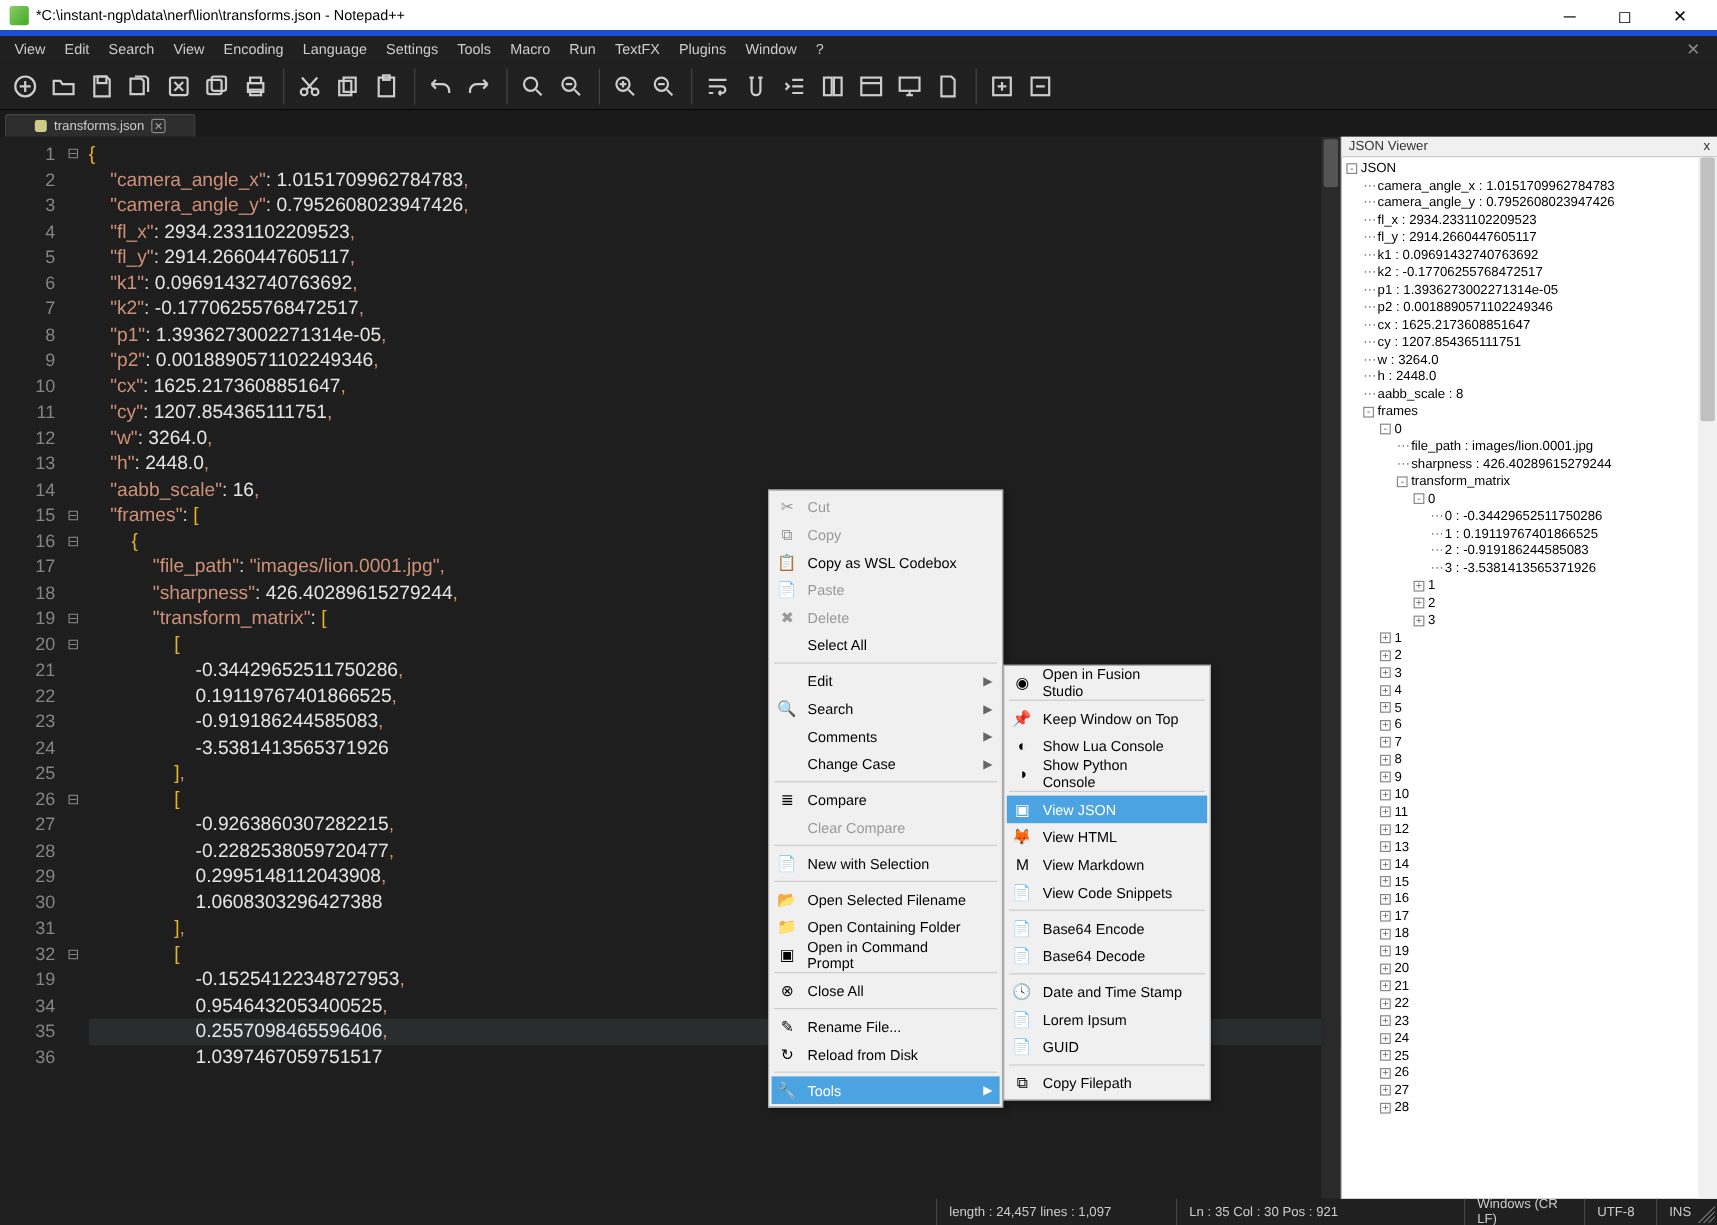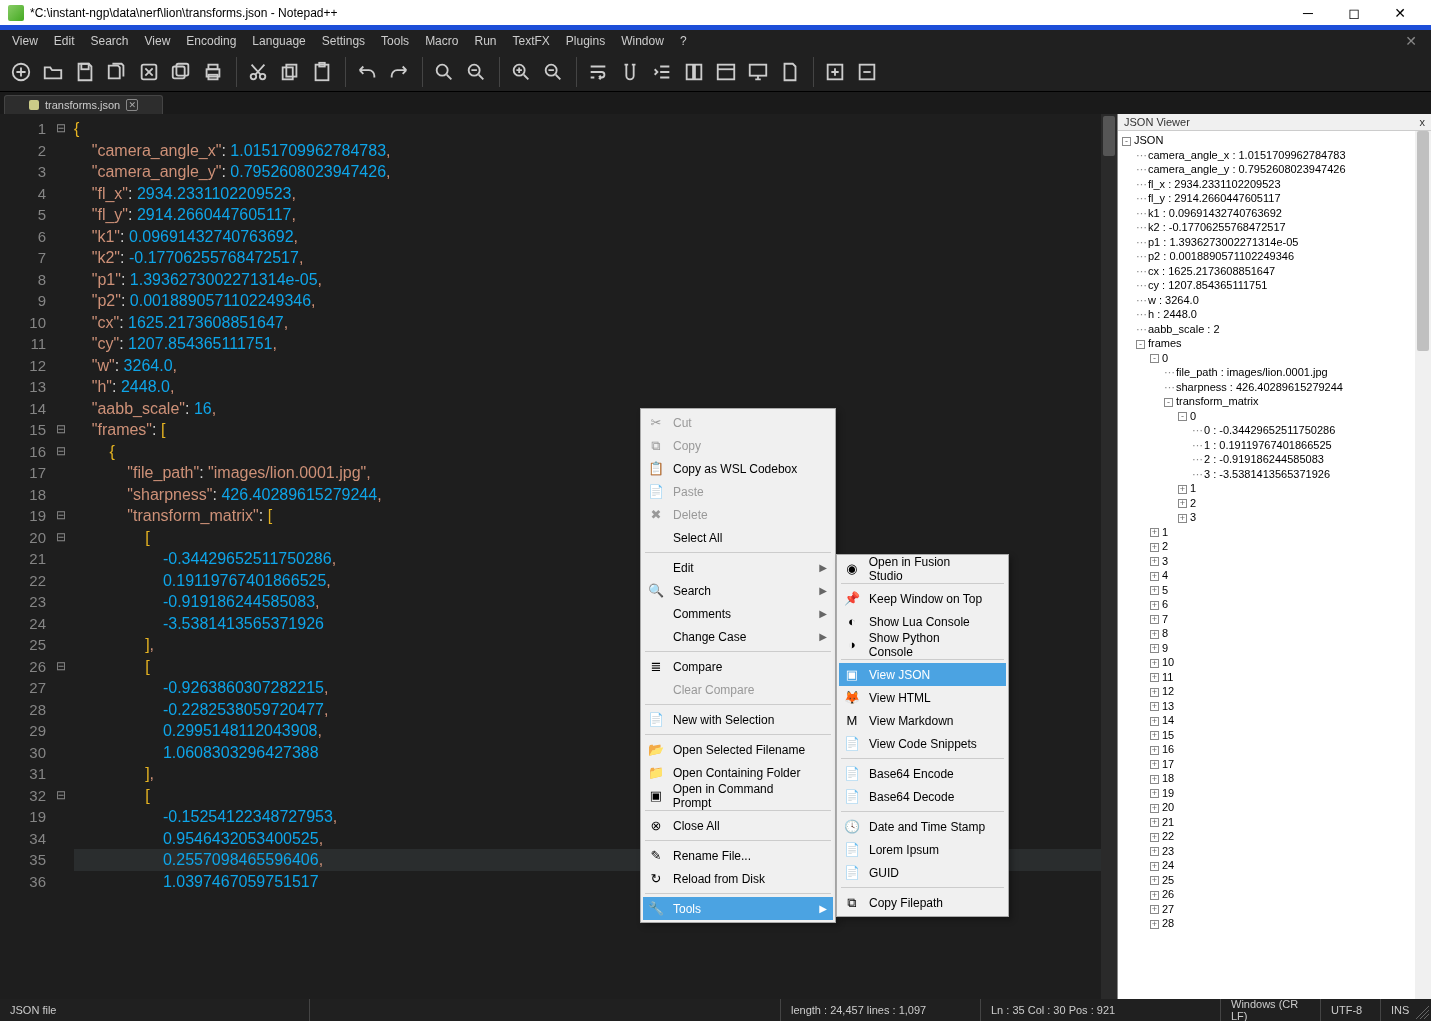--- a/index.html
+++ b/index.html
@@ -39,21 +39,21 @@
 .gutter .ln { padding-right:4px; }
 .fold-col { width:14px; background:#1e1e1e; padding-top:4px; line-height:21.5px; font-size:12px; color:#888; text-align:center; }
 .fold-col .fm { display:block; height:21.5px; }
 .code { flex:1; padding:4px 0 0 6px; color:#d4d4d4; line-height:21.5px; white-space:pre; position:relative; }
 .code .line { height:21.5px; }
 .hl-line { background:#2a2d2e; }
 .tok-brace { color:#e6b422; }
 .tok-key { color:#ce9178; }
 .tok-punc { color:#ce9178; }
 .tok-colon { color:#d4d4d4; }
-.tok-num { color:#0ea5e9; }
+.tok-num { color:#e5e5e5; }
 .tok-str { color:#ce9178; }
 .editor-scroll-v { position:absolute; right:0; top:0; width:16px; height:100%; background:#2a2a2a; }
 .editor-scroll-v .thumb { position:absolute; left:2px; width:12px; top:2px; height:40px; background:#555; border-radius:2px; }
 
 
 .json-panel { width:314px; background:#fff; border-left:1px solid #888; display:flex; flex-direction:column; font-size:11px; }
 .json-panel-title { background:#f0f0f0; padding:2px 6px; display:flex; justify-content:space-between; border-bottom:1px solid #ccc; font-size:11px; color:#333; }
 .json-panel-title .x { cursor:default; }
 .json-tree { flex:1; overflow:auto; padding:2px 4px; color:#000; position:relative;}
 .json-tree .node { white-space:nowrap; line-height:14.5px; font-size:11px; }
@@ -381,21 +381,21 @@
         <div class="node"><span class="ind" style="width:14px"></span><span class="leaf-dots">⋯</span><span>fl_x : 2934.2331102209523</span></div>
         <div class="node"><span class="ind" style="width:14px"></span><span class="leaf-dots">⋯</span><span>fl_y : 2914.2660447605117</span></div>
         <div class="node"><span class="ind" style="width:14px"></span><span class="leaf-dots">⋯</span><span>k1 : 0.09691432740763692</span></div>
         <div class="node"><span class="ind" style="width:14px"></span><span class="leaf-dots">⋯</span><span>k2 : -0.17706255768472517</span></div>
         <div class="node"><span class="ind" style="width:14px"></span><span class="leaf-dots">⋯</span><span>p1 : 1.3936273002271314e-05</span></div>
         <div class="node"><span class="ind" style="width:14px"></span><span class="leaf-dots">⋯</span><span>p2 : 0.0018890571102249346</span></div>
         <div class="node"><span class="ind" style="width:14px"></span><span class="leaf-dots">⋯</span><span>cx : 1625.2173608851647</span></div>
         <div class="node"><span class="ind" style="width:14px"></span><span class="leaf-dots">⋯</span><span>cy : 1207.854365111751</span></div>
         <div class="node"><span class="ind" style="width:14px"></span><span class="leaf-dots">⋯</span><span>w : 3264.0</span></div>
         <div class="node"><span class="ind" style="width:14px"></span><span class="leaf-dots">⋯</span><span>h : 2448.0</span></div>
-        <div class="node"><span class="ind" style="width:14px"></span><span class="leaf-dots">⋯</span><span>aabb_scale : 2</span></div>
+        <div class="node"><span class="ind" style="width:14px"></span><span class="leaf-dots">⋯</span><span>aabb_scale : 8</span></div>
         <div class="node"><span class="ind" style="width:14px"></span><span class="toggle">-</span><span>frames</span></div>
         <div class="node"><span class="ind" style="width:28px"></span><span class="toggle">-</span><span>0</span></div>
         <div class="node"><span class="ind" style="width:42px"></span><span class="leaf-dots">⋯</span><span>file_path : images/lion.0001.jpg</span></div>
         <div class="node"><span class="ind" style="width:42px"></span><span class="leaf-dots">⋯</span><span>sharpness : 426.40289615279244</span></div>
         <div class="node"><span class="ind" style="width:42px"></span><span class="toggle">-</span><span>transform_matrix</span></div>
         <div class="node"><span class="ind" style="width:56px"></span><span class="toggle">-</span><span>0</span></div>
         <div class="node"><span class="ind" style="width:70px"></span><span class="leaf-dots">⋯</span><span>0 : -0.34429652511750286</span></div>
         <div class="node"><span class="ind" style="width:70px"></span><span class="leaf-dots">⋯</span><span>1 : 0.19119767401866525</span></div>
         <div class="node"><span class="ind" style="width:70px"></span><span class="leaf-dots">⋯</span><span>2 : -0.919186244585083</span></div>
         <div class="node"><span class="ind" style="width:70px"></span><span class="leaf-dots">⋯</span><span>3 : -3.5381413565371926</span></div>
@@ -590,21 +590,20 @@
       <span>GUID</span>
     </div>
     <div class="sep"></div>
     <div class="row">
       <span class="ic">⧉</span>
       <span>Copy Filepath</span>
     </div>
   </div>
 
 <div class="statusbar">
-  <div class="seg" style="width:310px">JSON file</div>
   <div class="spacer"></div>
   <div class="seg" style="width:200px">length : 24,457    lines : 1,097</div>
   <div class="seg" style="width:240px">Ln : 35    Col : 30    Pos : 921</div>
   <div class="seg" style="width:100px">Windows (CR LF)</div>
   <div class="seg" style="width:60px">UTF-8</div>
   <div class="seg" style="width:50px">INS</div>
 </div>
 <div class="resize-grip"></div>
 
 </body></html>

